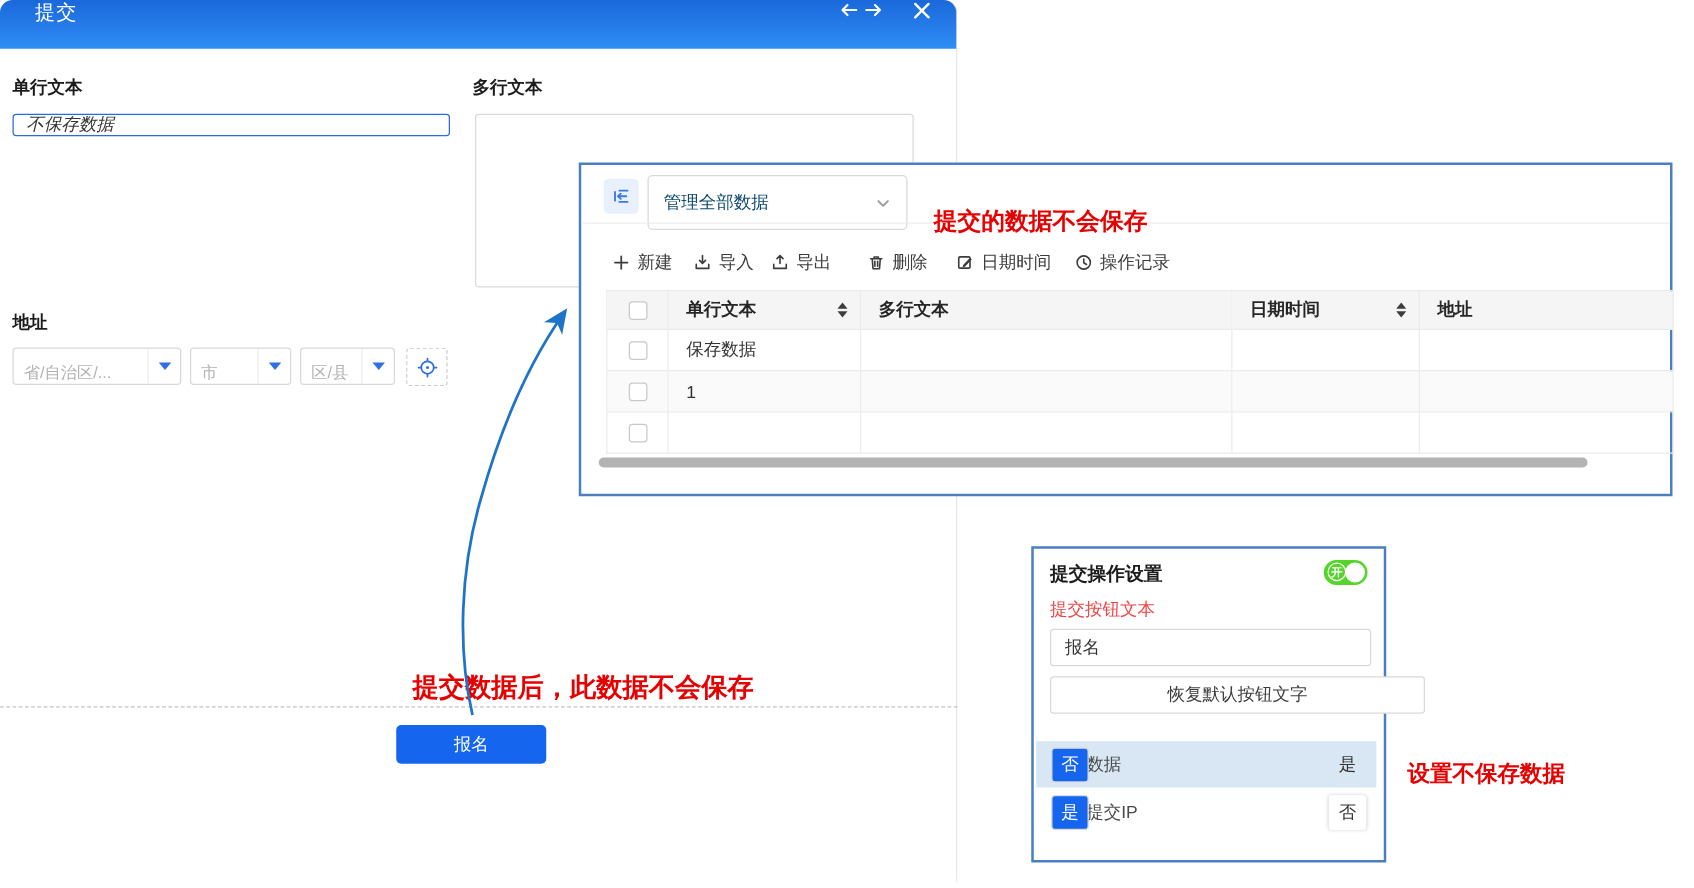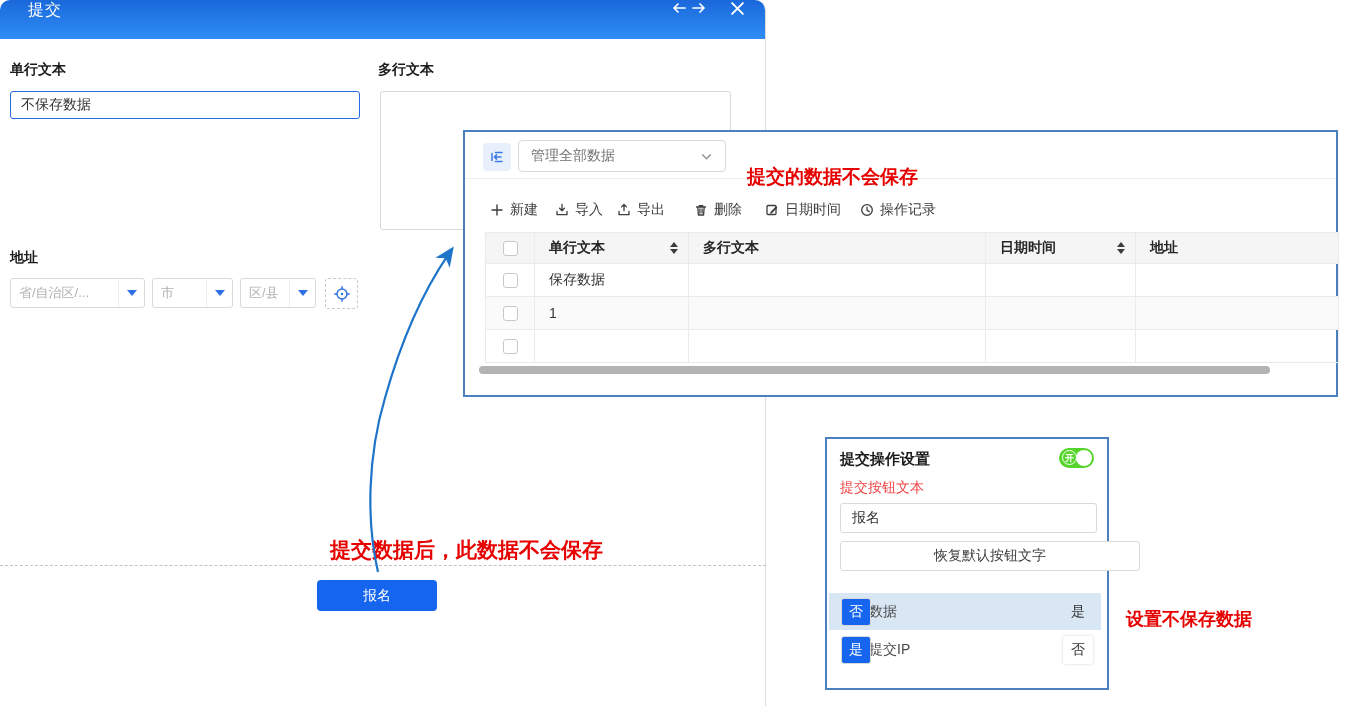--- a/index.html
+++ b/index.html
@@ -13,36 +13,36 @@
 .dlg-title{font-size:16px;font-weight:500;letter-spacing:1px}
 .dlg-actions{margin-left:auto;display:flex;align-items:center;gap:24px}
 .dlg-actions svg{display:block;cursor:pointer}
 
 .f-label{position:absolute;font-size:14px;font-weight:700;color:#1c1c1c}
 .f-input{position:absolute;border:1px solid #d9d9d9;border-radius:3px;font-size:14px;color:#333;padding:0 10px;outline:none;background:#fff;font-family:inherit}
 .f-input.focus{border-color:#2a6be4}
 .f-area{position:absolute;border:1px solid #d9d9d9;border-radius:3px;font-size:14px;padding:8px 10px;resize:none;outline:none;background:#fff;font-family:inherit;color:#333}
 .f-area::placeholder,.f-input::placeholder{color:#b5b5b5}
 
-.sel{position:absolute;height:30px;border:1px solid #d9d9d9;border-radius:3px;display:flex;align-items:center;background:#fff;cursor:pointer}
+.sel{position:absolute;height:30px;border:1px solid #d9d9d9;border-radius:3px;display:flex;align-items:flex-end;background:#fff;cursor:pointer}
 .sel .txt{flex:1;padding:0 8px;color:#b2b2b2;font-size:13px;white-space:nowrap;overflow:hidden}
 .sel .arr{width:26px;align-self:stretch;border-left:1px solid #ececec;display:flex;align-items:center;justify-content:center}
 .tri-down{width:0;height:0;border-left:5px solid transparent;border-right:5px solid transparent;border-top:6px solid #2f6fe4}
 .geo-btn{position:absolute;width:33px;height:31px;border:1px dashed #c9c9c9;border-radius:3px;background:#fff;display:flex;align-items:center;justify-content:center;cursor:pointer}
 
 .dashed-sep{position:absolute;left:0;top:565px;width:766px;border-top:1px dashed #c2c2c2}
 .submit-btn{position:absolute;left:317px;top:580px;width:120px;height:31px;background:#1565ef;color:#fff;font-size:14px;border:none;border-radius:4px;cursor:pointer;font-family:inherit}
 
 
 .red-note{position:absolute;color:#e60000;font-weight:700;font-family:"Liberation Serif","DejaVu Serif",serif;white-space:nowrap;z-index:15}
 
 
 .data-panel{position:absolute;left:463px;top:130px;width:875px;height:267px;background:#fff;border:2px solid #4a80bf;z-index:10}
 .list-icon-btn{position:absolute;left:18px;top:11px;width:28px;height:28px;background:#e8f0fc;border-radius:4px;display:flex;align-items:center;justify-content:center;cursor:pointer}
-.scope-dd{position:absolute;left:53px;top:8px;width:208px;height:32px;border:1px solid #d9d9d9;border-radius:4px;display:flex;align-items:center;padding:0 12px;font-size:14px;color:#737373;cursor:pointer;background:#fff}
+.scope-dd{position:absolute;left:53px;top:8px;width:208px;height:44px;border:1px solid #d9d9d9;border-radius:4px;display:flex;align-items:center;padding:0 12px;font-size:14px;color:#0c4a6e;cursor:pointer;background:#fff}
 .scope-dd .chev{margin-left:auto}
 .panel-sep{position:absolute;left:0;top:46px;width:100%;border-top:1px solid #ededed}
 .tb-item{position:absolute;top:66px;height:24px;display:flex;align-items:center;gap:6px;font-size:14px;color:#3d3d3d;cursor:pointer;white-space:nowrap}
 .tb-item svg{display:block}
 
 .grid{position:absolute;left:20px;top:100px;width:853px;border-collapse:collapse;table-layout:fixed;font-size:14px}
 .grid th,.grid td{border:1px solid #ebebeb;overflow:hidden;white-space:nowrap}
 .grid th{background:#f5f5f6;height:31px;font-weight:700;color:#262626;text-align:left}
 .grid td{height:33px;color:#333;padding:0 14px}
 .grid tr.alt td{background:#fafafa}
@@ -86,21 +86,21 @@
         <svg width="34" height="16" viewBox="0 0 34 16" fill="none" stroke="#ffffff" stroke-width="1.7" stroke-linecap="round" stroke-linejoin="round">
           <path d="M13 8 H2 M6 4 L2 8 L6 12 M21 8 H32 M28 4 L32 8 L28 12"></path>
         </svg>
         <svg width="15" height="15" viewBox="0 0 14 14" fill="none" stroke="#ffffff" stroke-width="1.8" stroke-linecap="round">
           <path d="M2 2 L12 12 M12 2 L2 12"></path>
         </svg>
       </span>
     </header>
 
     <label class="f-label" style="left:10px;top:61px">单行文本</label>
-    <input class="f-input focus" style="left: 10px; top: 91px; width: 350px; height: 28px;" value="不保存数据">
+    <input class="f-input focus" style="left: 10px; top: 91px; width: 350px; height: 18px; font-style: italic;" value="不保存数据">
 
     <label class="f-label" style="left:378px;top:61px">多行文本</label>
     <textarea class="f-area" style="left: 380px; top: 91px; width: 351px; height: 139px;"></textarea>
 
     <label class="f-label" style="left:10px;top:249px">地址</label>
 
     <div class="sel" style="left:10px;top:278px;width:135px">
       <span class="txt">省/自治区/...</span>
       <span class="arr">
           <i class="tri-down"></i>

